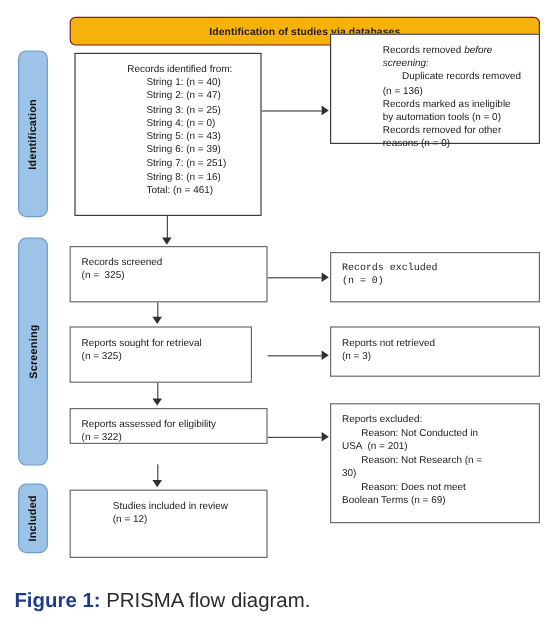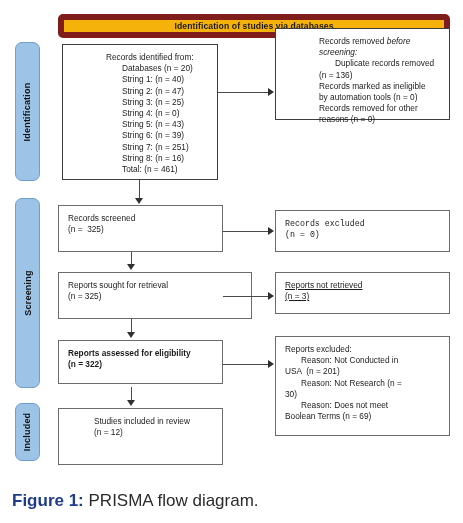--- a/index.html
+++ b/index.html
@@ -25,21 +25,21 @@
   }
 
   
   .banner {
     position: absolute;
     left: 58px;
     top: 14px;
     width: 392px;
     height: 24px;
     background: #F5B20A;
-    border: 6px solid #7f1d1d;
+    border: 1px solid #7f1d1d;
     border-radius: 5px;
     box-sizing: border-box;
     display: flex;
     align-items: center;
     justify-content: center;
   }
   .banner-label {
     font-size: 8.6px;
     font-weight: bold;
     color: #1a1a1a;
@@ -81,23 +81,23 @@
     font-size: 8.3px;
     line-height: 11.2px;
     color: #1b1b1b;
   }
   .box.dark { border-color: #3d3d3d; padding-left: 43px; }
 
   #box-identified     { left: 62px;  top: 44px;  width: 156px; height: 136px; }
   #box-removed        { left: 275px; top: 28px;  width: 175px; height: 92px; }
   #box-screened       { left: 58px;  top: 205px; width: 165px; height: 47px;  }
   #box-excluded       { left: 275px; top: 210px; width: 175px; height: 42px; font-family: Liberation Mono, monospace;  }
-  #box-sought         { left: 58px;  top: 272px; width: 194px; height: 47px;  }
-  #box-notretrieved   { left: 275px; top: 272px; width: 175px; height: 42px; text-decoration: underline;  }
-  #box-assessed       { left: 58px;  top: 340px; width: 165px; height: 44px; font-weight: bold;  }
+  #box-sought         { left: 58px;  top: 272px; width: 152px; height: 47px;  }
+  #box-notretrieved   { left: 275px; top: 272px; width: 175px; height: 42px;  }
+  #box-assessed       { left: 58px;  top: 340px; width: 165px; height: 30px;  }
   #box-repexcluded    { left: 275px; top: 336px; width: 175px; height: 100px; }
   #box-included       { left: 58px;  top: 408px; width: 165px; height: 57px; padding-left: 35px;  }
 
   .line  { white-space: pre-wrap; }
   .ind1  { padding-left: 16px; }
   .ital  { font-style: italic; }
 
   
   .vline, .hline {
     position: absolute;
@@ -152,21 +152,20 @@
   </div>
   <div class="rail" id="rail-screening">
     <span class="rail-label">Screening</span>
   </div>
   <div class="rail" id="rail-included">
     <span class="rail-label">Included</span>
   </div>
 
   <div class="box dark" id="box-identified">
     <div class="line">Records identified from:</div>
-    <div class="line ind1">Databases (n = 20)</div>
     <div class="line ind1">String 1: (n = 40)</div>
     <div class="line ind1">String 2: (n = 47)</div>
     <div class="line ind1">String 3: (n = 25)</div>
     <div class="line ind1">String 4: (n = 0)</div>
     <div class="line ind1">String 5: (n = 43)</div>
     <div class="line ind1">String 6: (n = 39)</div>
     <div class="line ind1">String 7: (n = 251)</div>
     <div class="line ind1">String 8: (n = 16)</div>
     <div class="line ind1">Total: (n = 461)</div>
   </div>

